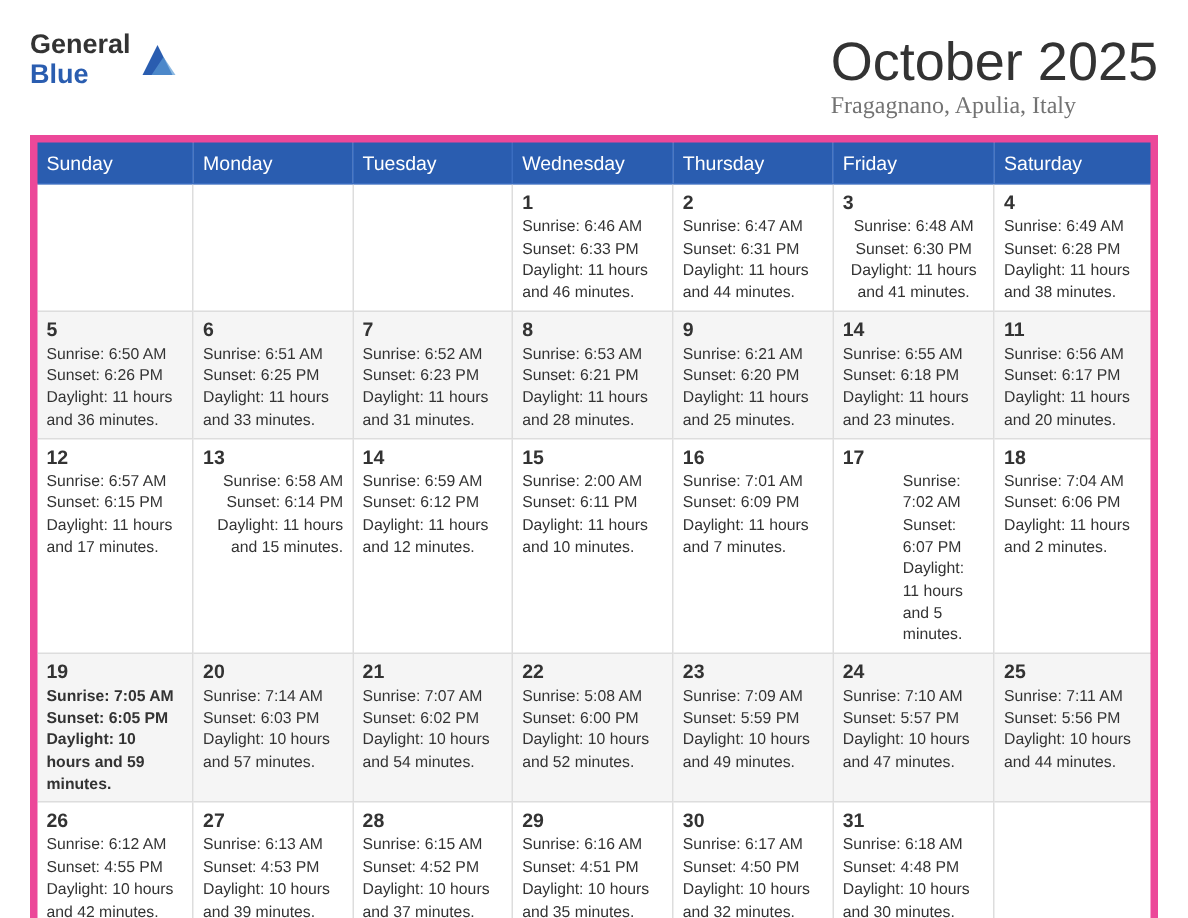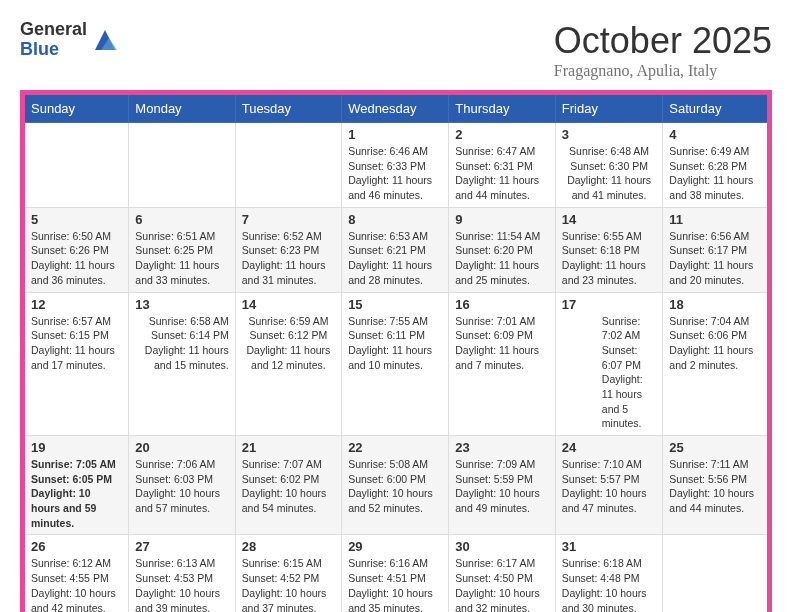--- a/index.html
+++ b/index.html
@@ -177,21 +177,21 @@
 Daylight: 11 hours and 31 minutes.</div>
         </td>
         <td>
           <div class="day-num">8</div>
           <div class="day-info" style="white-space: pre-line;">Sunrise: 6:53 AM
 Sunset: 6:21 PM
 Daylight: 11 hours and 28 minutes.</div>
         </td>
         <td>
           <div class="day-num">9</div>
-          <div class="day-info" style="white-space: pre-line;">Sunrise: 11:54 AM
+          <div class="day-info" style="white-space: pre-line;">Sunrise: 6:21 AM
 Sunset: 6:20 PM
 Daylight: 11 hours and 25 minutes.</div>
         </td>
         <td>
           <div class="day-num">14</div>
           <div class="day-info" style="white-space: pre-line;">Sunrise: 6:55 AM
 Sunset: 6:18 PM
 Daylight: 11 hours and 23 minutes.</div>
         </td>
         <td>
@@ -209,27 +209,27 @@
 Daylight: 11 hours and 17 minutes.</div>
         </td>
         <td>
           <div class="day-num">13</div>
           <div class="day-info" style="white-space: pre-line; text-align: right;">Sunrise: 6:58 AM
 Sunset: 6:14 PM
 Daylight: 11 hours and 15 minutes.</div>
         </td>
         <td>
           <div class="day-num">14</div>
-          <div class="day-info" style="white-space: pre-line; text-align: center;">Sunrise: 6:59 AM
+          <div class="day-info" style="white-space: pre-line;">Sunrise: 6:59 AM
 Sunset: 6:12 PM
 Daylight: 11 hours and 12 minutes.</div>
         </td>
         <td>
           <div class="day-num">15</div>
-          <div class="day-info" style="white-space: pre-line;">Sunrise: 7:55 AM
+          <div class="day-info" style="white-space: pre-line;">Sunrise: 2:00 AM
 Sunset: 6:11 PM
 Daylight: 11 hours and 10 minutes.</div>
         </td>
         <td>
           <div class="day-num">16</div>
           <div class="day-info" style="white-space: pre-line;">Sunrise: 7:01 AM
 Sunset: 6:09 PM
 Daylight: 11 hours and 7 minutes.</div>
         </td>
         <td>
@@ -247,21 +247,21 @@
       </tr>
       <tr>
         <td>
           <div class="day-num">19</div>
           <div class="day-info" style="white-space: pre-line; font-weight: bold;">Sunrise: 7:05 AM
 Sunset: 6:05 PM
 Daylight: 10 hours and 59 minutes.</div>
         </td>
         <td>
           <div class="day-num">20</div>
-          <div class="day-info" style="white-space: pre-line;">Sunrise: 7:06 AM
+          <div class="day-info" style="white-space: pre-line;">Sunrise: 7:14 AM
 Sunset: 6:03 PM
 Daylight: 10 hours and 57 minutes.</div>
         </td>
         <td>
           <div class="day-num">21</div>
           <div class="day-info" style="white-space: pre-line;">Sunrise: 7:07 AM
 Sunset: 6:02 PM
 Daylight: 10 hours and 54 minutes.</div>
         </td>
         <td>

